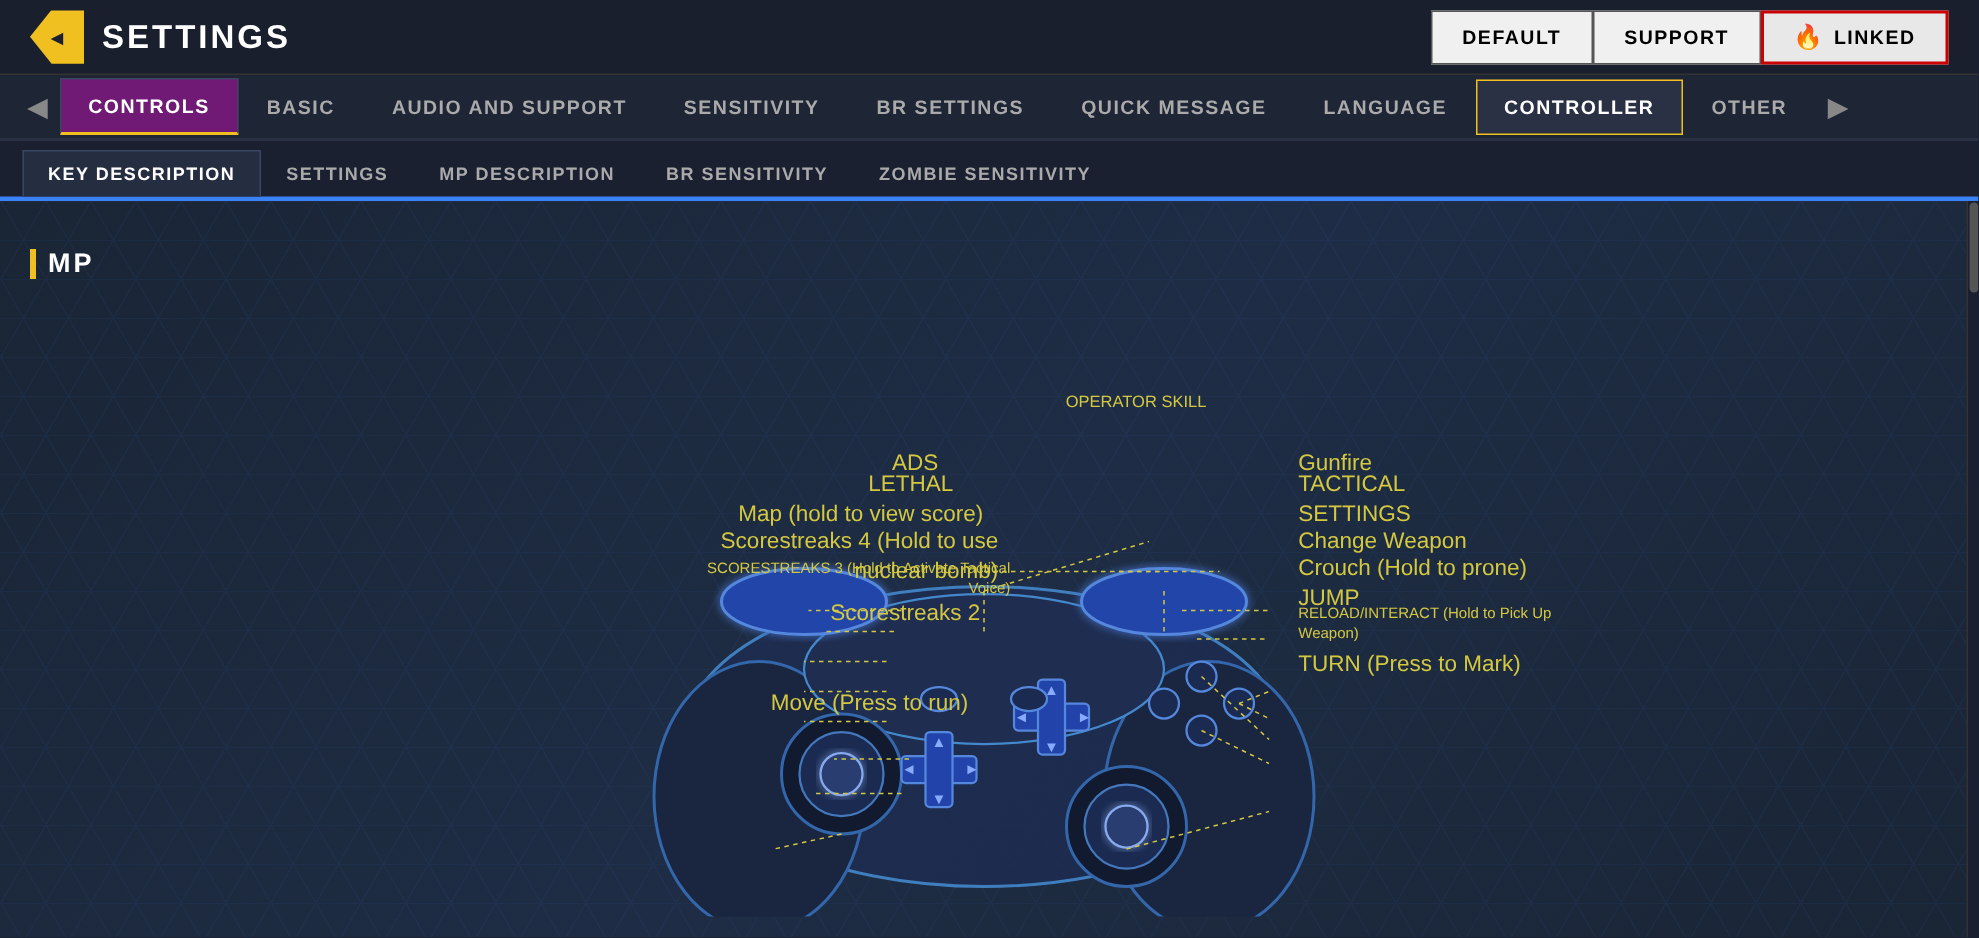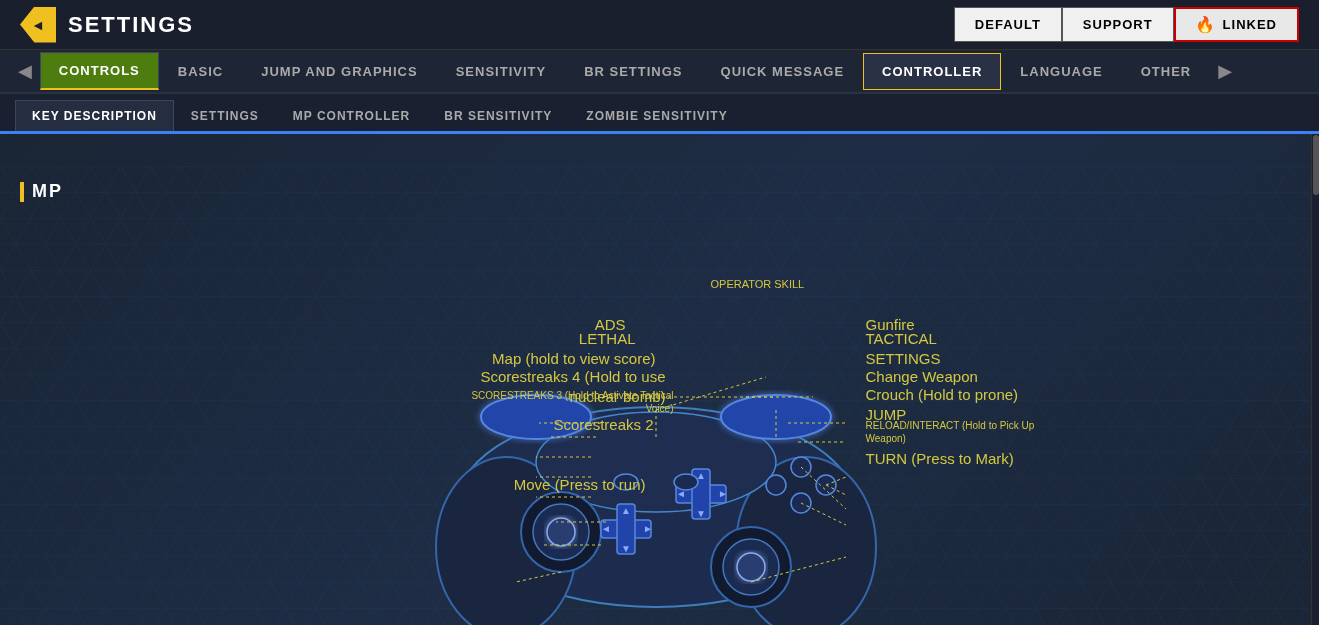--- a/index.html
+++ b/index.html
@@ -85,21 +85,21 @@
       font-size: 13px;
       font-weight: bold;
       letter-spacing: 1px;
       color: #aaa;
       cursor: pointer;
       border: 1px solid transparent;
       white-space: nowrap;
     }
     .tab-item.active {
       color: #fff;
-      background: #4d7c0f;
+      background: #701a75;
       border: 1px solid #3a4560;
       border-bottom: 2px solid #f0c020;
     }
 
     
     .sub-tabs {
       display: flex;
       background: #1a2030;
       border-bottom: 3px solid #3b82f6;
       padding: 0 15px;
@@ -125,24 +125,23 @@
 
     
     .content {
       display: flex;
       height: calc(625px - 50px - 44px - 40px);
       background: linear-gradient(135deg, #1a2535 0%, #1e2d45 50%, #1a2535 100%);
       overflow: hidden;
     }
     .main-content {
       flex: 1;
-      padding: 15px 20px;
+      padding: 31px 20px;
       overflow-y: auto;
       position: relative;
-      margin-top: 32px;
     }
     .scrollbar {
       width: 8px;
       background: #1a2030;
       border-left: 1px solid #333;
     }
     .scrollbar-thumb {
       width: 6px;
       height: 60px;
       background: #555;
@@ -227,34 +226,34 @@
       <span class="fire-icon">🔥</span>
       <span>LINKED</span>
     </button>
   </div>
 </div>
 
 <div class="tab-nav">
   <span class="tab-nav-arrow">◀</span>
   <div class="tab-item active">CONTROLS</div>
   <div class="tab-item">BASIC</div>
-  <div class="tab-item">JUMP AND GRAPHICS</div>
+  <div class="tab-item">AUDIO AND SUPPORT</div>
   <div class="tab-item">SENSITIVITY</div>
   <div class="tab-item">BR SETTINGS</div>
   <div class="tab-item">QUICK MESSAGE</div>
+  <div class="tab-item">LANGUAGE</div>
   <div class="tab-item" style="background:#2a3145;border:1px solid #f0c020;color:#fff;">CONTROLLER</div>
-  <div class="tab-item">LANGUAGE</div>
   <div class="tab-item">OTHER</div>
   <span class="tab-nav-arrow">▶</span>
 </div>
 
 <div class="sub-tabs">
   <div class="sub-tab active">KEY DESCRIPTION</div>
   <div class="sub-tab">SETTINGS</div>
-  <div class="sub-tab">MP CONTROLLER</div>
+  <div class="sub-tab">MP DESCRIPTION</div>
   <div class="sub-tab">BR SENSITIVITY</div>
   <div class="sub-tab">ZOMBIE SENSITIVITY</div>
 </div>
 
 <div class="content">
   <div class="main-content">
     <div class="bg-pattern"></div>
 
     <div class="section-title">
       <div class="section-title-bar"></div>

